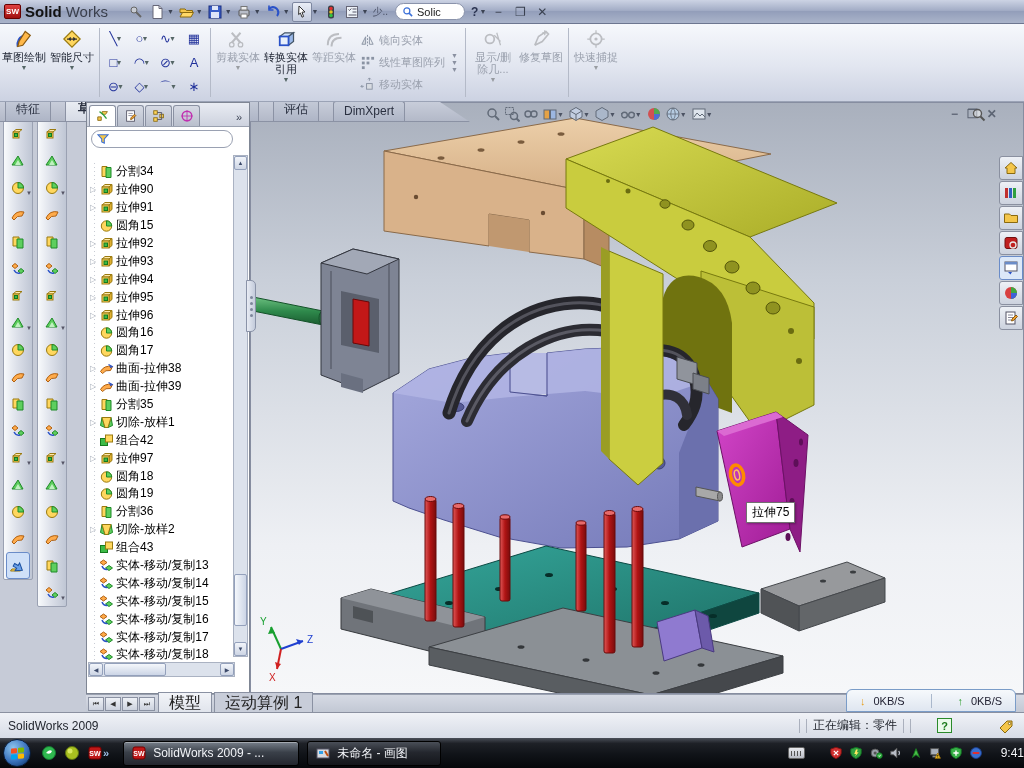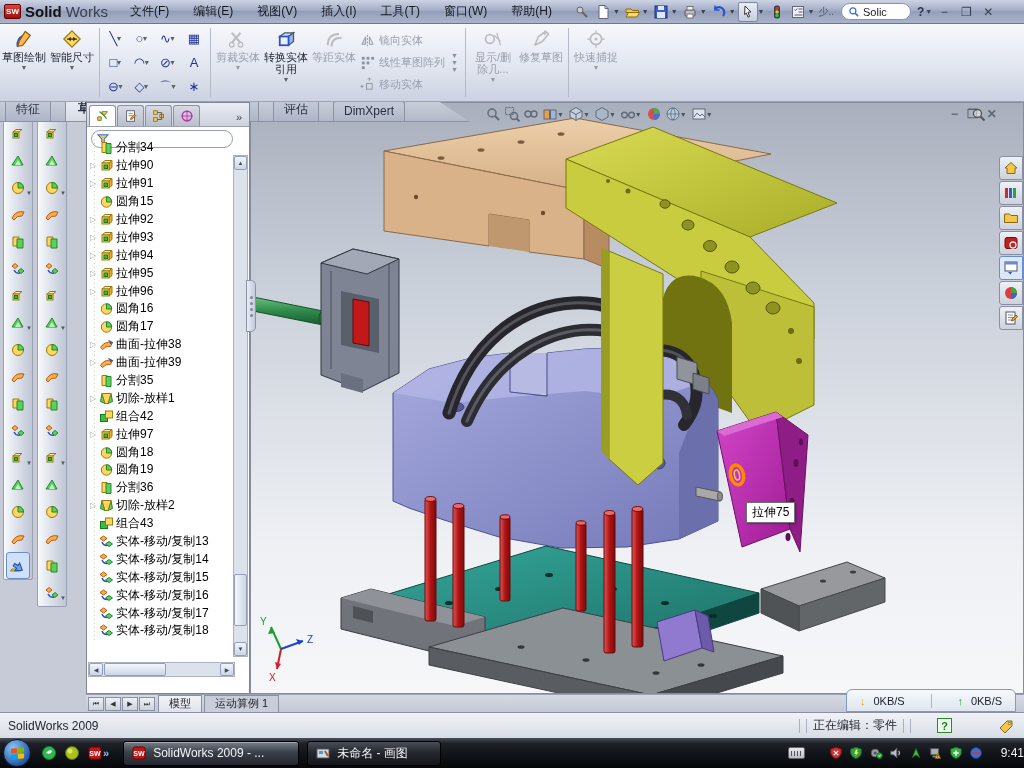--- a/index.html
+++ b/index.html
@@ -79,21 +79,21 @@
 
 #treepanel { position:absolute; left:86px; top:102px; width:164px; height:592px; background:#fff;
   border:1px solid #7f8694; z-index:3; }
 #ft-tabs { height:24px; background:linear-gradient(#e9ecf3,#cdd2de); display:flex; align-items:flex-end; padding:2px 2px 0; border-bottom:1px solid #9aa1b0; }
 .fttab { width:27px; height:21px; border:1px solid #8a91a2; border-bottom:none; border-radius:3px 3px 0 0;
   background:linear-gradient(#d6dae4,#b9bfcc); display:flex; align-items:center; justify-content:center; margin-right:1px; }
 .fttab.active { background:#fff; }
 #ft-more { margin-left:auto; font-size:11px; color:#3c4354; padding:0 5px 3px; }
 #ft-filter { margin:3px 16px 3px 4px; height:18px; border:1px solid #9aa1b2; border-radius:9px; background:#fff;
   display:flex; align-items:center; padding-left:5px; }
-#ft-list { position:absolute; left:0; top:36px; width:146px; height:502px; overflow:hidden;
+#ft-list { position:absolute; left:0; top:60px; width:146px; height:502px; overflow:hidden;
   background-image:repeating-linear-gradient(180deg,#c9cdd5 0 1px,transparent 1px 4px); background-size:1px 100%; background-position:7px 0; background-repeat:no-repeat; }
 .tree-row { display:flex; align-items:center; height:17.9px; }
 .tree-row .tw { width:12px; text-align:center; font-size:8px; color:#aab0bb; }
 .tree-row .ticon { width:17px; display:flex; align-items:center; }
 .tree-row .tlabel { font-size:12px; color:#000; white-space:nowrap; }
 
 .sb { position:absolute; background:#dce2ec; border:1px solid #aab2c2; }
 #vsb { right:1px; top:52px; width:15px; height:502px; }
 #hsb { left:1px; bottom:16px; height:15px; width:147px; }
 .sb-btn { position:absolute; background:linear-gradient(#f2f5fa,#cdd5e4); border:1px solid #93a0bb; border-radius:2px;
@@ -120,21 +120,21 @@
   display:flex; align-items:center; justify-content:space-around; font-size:11px; color:#223; }
 #net-widget .cell { display:flex; align-items:center; gap:8px; }
 #net-widget .divider { width:1px; height:14px; background:#aab8cc; }
 .arr-dn { color:#e8a020; font-weight:bold; } .arr-up { color:#2fa030; font-weight:bold; }
 
 
 #modeltabs { position:absolute; left:86px; top:694px; width:938px; height:18px; background:linear-gradient(#d6dae4,#c2c8d4);
   border-top:1px solid #9aa1b0; display:flex; align-items:center; z-index:6; padding-left:2px; }
 .navb { width:16px; height:14px; border:1px solid #8a91a2; background:linear-gradient(#eef1f6,#ccd2de); font-size:7px;
   color:#333; display:flex; align-items:center; justify-content:center; margin-right:1px; }
-.mtab { font-size:11px; padding:0 10px 2px; border:1px solid #8a91a2; border-bottom:none; margin-left:2px; color:#222; white-space:nowrap; }
+.mtab { font-size:16px; padding:0 10px 2px; border:1px solid #8a91a2; border-bottom:none; margin-left:2px; color:#222; white-space:nowrap; }
 .mtab.active { background:linear-gradient(#f2f4f8,#dde1ea); }
 .mtab.idle { background:#c8cdd9; }
 
 
 #statusbar { position:absolute; left:0; top:712px; width:1024px; height:26px;
   background:linear-gradient(#f0f2f7,#d7dce6); border-top:1px solid #8a90a0; z-index:7; display:flex; align-items:center; font-size:12px; color:#22262e; }
 #sb-left { padding-left:8px; }
 #sb-right { margin-left:auto; display:flex; align-items:center; gap:6px; padding-right:10px; }
 .sb-sep { width:1px; height:14px; background:#aab0bd; }
 #sb-q { width:15px; height:15px; border:1px solid #2a8a2a; background:#eafaea; color:#1a7a1a; font-weight:bold; font-size:11px;
@@ -452,29 +452,20 @@
       <div class="rtab">评估</div>
       <div class="rtab">DimXpert</div>
     </div>
 
 <div id="titlebar">
   <div id="logo">
     <span class="badge">SW</span>
     <span class="t1">Solid</span>
     <span class="t2">Works</span>
   </div>
-  <div id="mb-items" style="display:flex;">
-        <div class="menu-item">文件(F)</div>
-        <div class="menu-item">编辑(E)</div>
-        <div class="menu-item">视图(V)</div>
-        <div class="menu-item">插入(I)</div>
-        <div class="menu-item">工具(T)</div>
-        <div class="menu-item">窗口(W)</div>
-        <div class="menu-item">帮助(H)</div>
-      </div>
   <div id="tb-icons">
         <div class="tbtn">
           <svg width="16" height="16" viewBox="0 0 16 16">
             <circle cx="6" cy="6" r="3" fill="#c8ccd4" stroke="#666"></circle>
             <path d="M8,8 L13,13" stroke="#666" stroke-width="2"></path>
           </svg>
         </div>
         <div class="tbtn">
           <svg width="16" height="16" viewBox="0 0 16 16">
             <path d="M4,1.5 h6 l3,3 v10 h-9 z" fill="#fff" stroke="#667"></path>

